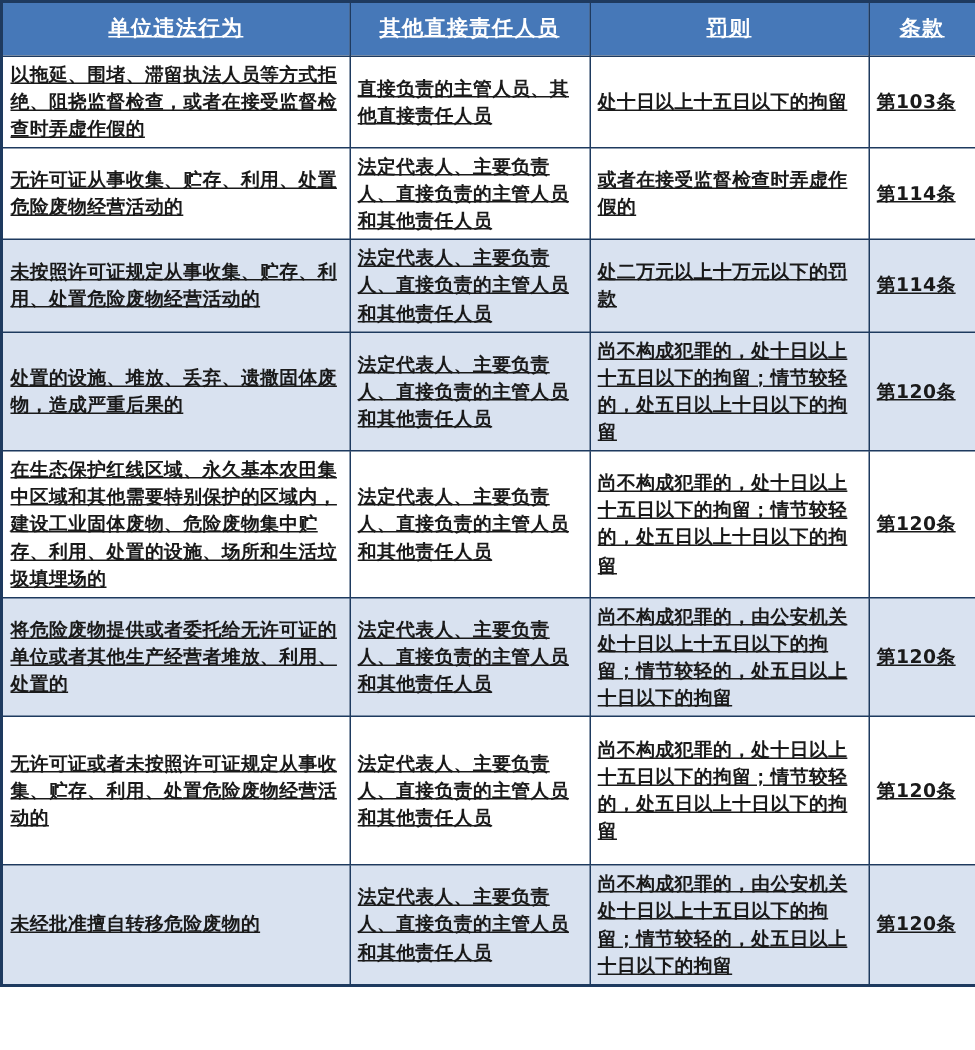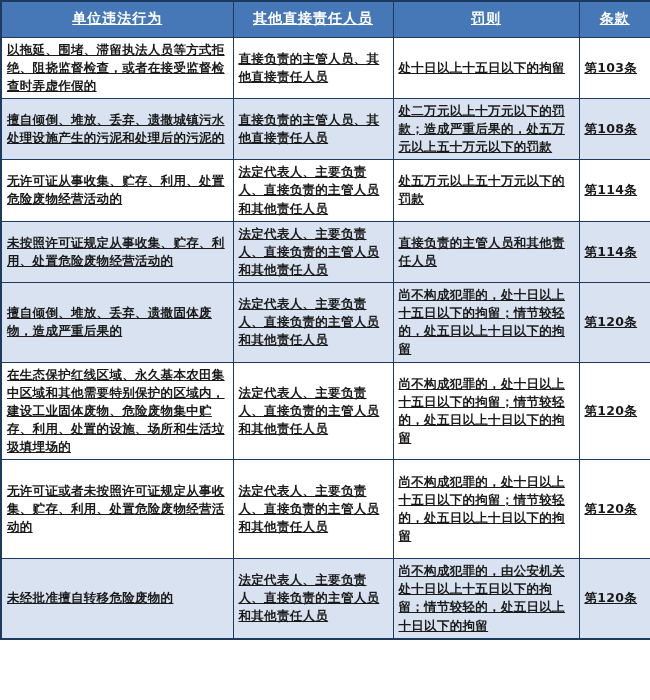--- a/index.html
+++ b/index.html
@@ -81,48 +81,48 @@
       <th>条款</th>
     </tr>
   </thead>
   <tbody>
       <tr>
         <td class="col-violation">以拖延、围堵、滞留执法人员等方式拒绝、阻挠监督检查，或者在接受监督检查时弄虚作假的</td>
         <td class="col-target">直接负责的主管人员、其他直接责任人员</td>
         <td class="col-penalty">处十日以上十五日以下的拘留</td>
         <td class="col-article">第103条</td>
       </tr>
-      <tr class="alt">
-        <td class="col-violation">擅自倾倒、堆放、丢弃、遗撒城镇污水处理设施产生的污泥和处理后的污泥的</td>
-        <td class="col-target">直接负责的主管人员、其他直接责任人员</td>
-        <td class="col-penalty">处二万元以上十万元以下的罚款；造成严重后果的，处五万元以上五十万元以下的罚款</td>
-        <td class="col-article">第108条</td>
-      </tr>
       <tr>
         <td class="col-violation">无许可证从事收集、贮存、利用、处置危险废物经营活动的</td>
         <td class="col-target">法定代表人、主要负责人、直接负责的主管人员和其他责任人员</td>
-        <td class="col-penalty">处五万元以上五十万元以下的罚款</td>
+        <td class="col-penalty">或者在接受监督检查时弄虚作假的</td>
         <td class="col-article">第114条</td>
       </tr>
       <tr class="alt">
         <td class="col-violation">未按照许可证规定从事收集、贮存、利用、处置危险废物经营活动的</td>
         <td class="col-target">法定代表人、主要负责人、直接负责的主管人员和其他责任人员</td>
-        <td class="col-penalty">直接负责的主管人员和其他责任人员</td>
+        <td class="col-penalty">处二万元以上十万元以下的罚款</td>
         <td class="col-article">第114条</td>
       </tr>
       <tr class="alt">
-        <td class="col-violation">擅自倾倒、堆放、丢弃、遗撒固体废物，造成严重后果的</td>
+        <td class="col-violation">处置的设施、堆放、丢弃、遗撒固体废物，造成严重后果的</td>
         <td class="col-target">法定代表人、主要负责人、直接负责的主管人员和其他责任人员</td>
         <td class="col-penalty">尚不构成犯罪的，处十日以上十五日以下的拘留；情节较轻的，处五日以上十日以下的拘留</td>
         <td class="col-article">第120条</td>
       </tr>
       <tr>
         <td class="col-violation">在生态保护红线区域、永久基本农田集中区域和其他需要特别保护的区域内，建设工业固体废物、危险废物集中贮存、利用、处置的设施、场所和生活垃圾填埋场的</td>
         <td class="col-target">法定代表人、主要负责人、直接负责的主管人员和其他责任人员</td>
         <td class="col-penalty">尚不构成犯罪的，处十日以上十五日以下的拘留；情节较轻的，处五日以上十日以下的拘留</td>
+        <td class="col-article">第120条</td>
+      </tr>
+      <tr class="alt">
+        <td class="col-violation">将危险废物提供或者委托给无许可证的单位或者其他生产经营者堆放、利用、处置的</td>
+        <td class="col-target">法定代表人、主要负责人、直接负责的主管人员和其他责任人员</td>
+        <td class="col-penalty">尚不构成犯罪的，由公安机关处十日以上十五日以下的拘留；情节较轻的，处五日以上十日以下的拘留</td>
         <td class="col-article">第120条</td>
       </tr>
       <tr>
         <td class="col-violation">无许可证或者未按照许可证规定从事收集、贮存、利用、处置危险废物经营活动的</td>
         <td class="col-target">法定代表人、主要负责人、直接负责的主管人员和其他责任人员</td>
         <td class="col-penalty">尚不构成犯罪的，处十日以上十五日以下的拘留；情节较轻的，处五日以上十日以下的拘留</td>
         <td class="col-article">第120条</td>
       </tr>
       <tr class="alt">
         <td class="col-violation">未经批准擅自转移危险废物的</td>

